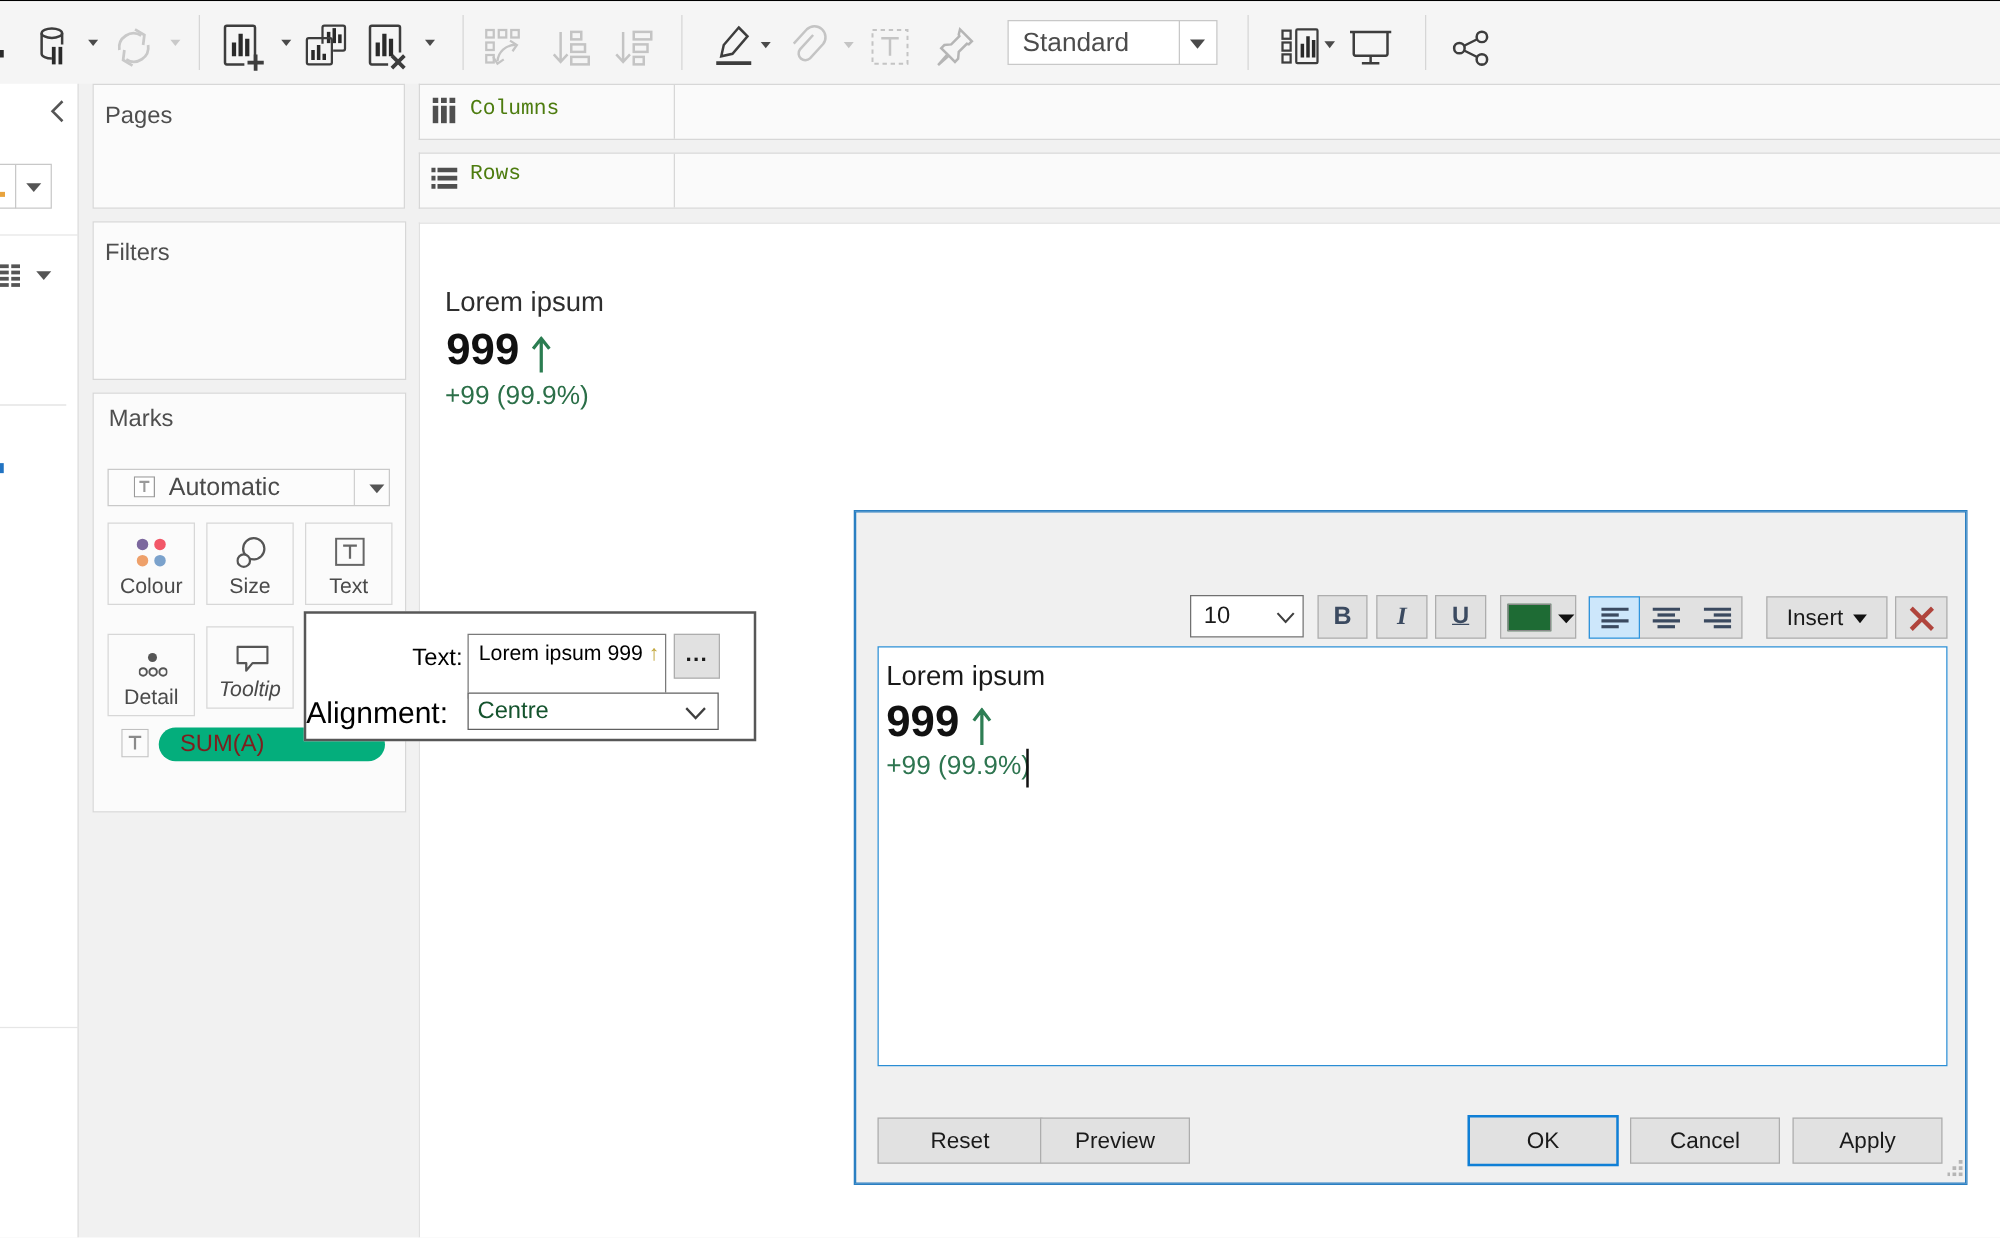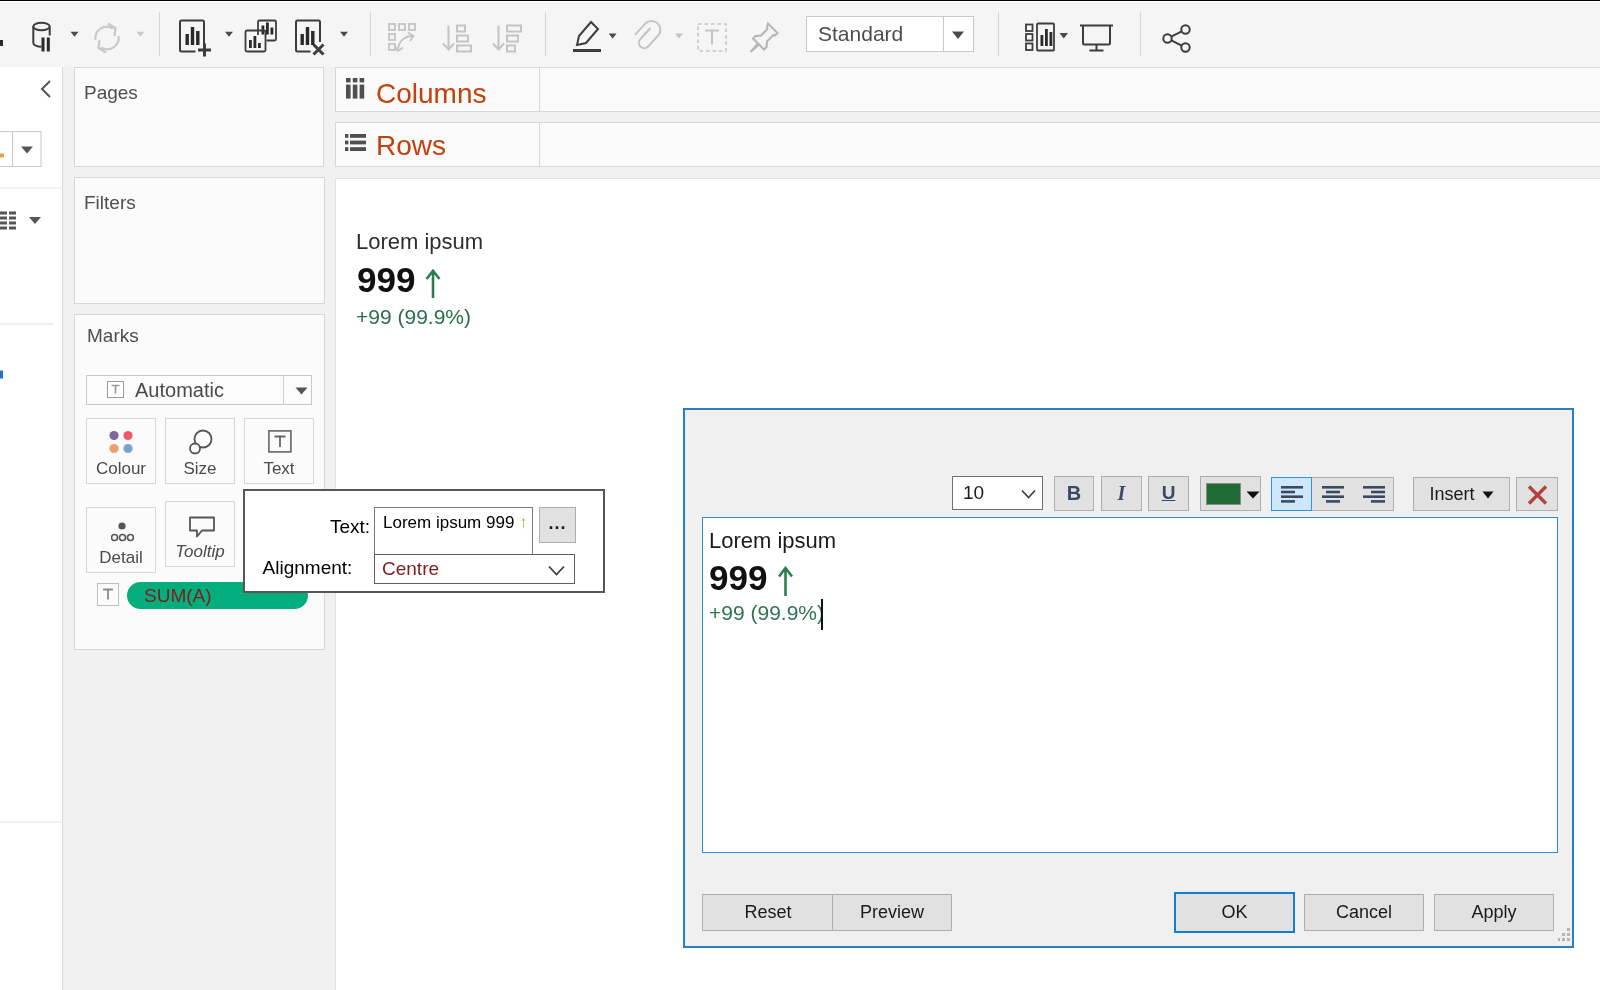--- a/index.html
+++ b/index.html
@@ -12,21 +12,21 @@
 #whiteline { left:0; top:1px; width:1600px; height:1px; background:#fff; }
 #toolbar { left:0; top:2px; width:1600px; height:65px; background:#f5f5f5; }
 .tsep { position:absolute; top:10px; width:1px; height:44px; background:#d6d6d6; }
 
 #sidebar { left:0; top:67px; width:63px; height:923px; background:#fff; border-right:1px solid #d9d9d9; }
 
 .panel { position:absolute; background:#fbfbfb; border:1px solid #d7d7d7; }
 .plabel { position:absolute; font-size:19px; color:#4e4e4e; }
 
 .shelf { position:absolute; background:#fafafa; border:1px solid #d7d7d7; border-right:none; }
-.shelflabel { font-size:28px; color:#c2410c; position:absolute; }
+.shelflabel { font-size:17px; color:#4d7c0f; position:absolute;font-family:Liberation Mono, monospace; }
 
 #canvas { left:335px; top:178px; width:1265px; height:812px; background:#fff; border-top:1px solid #e0e0e0; border-left:1px solid #e0e0e0;}
 
 .mbtn { position:absolute; width:70px; height:66px; background:#fbfbfb; border:1px solid #d7d7d7; text-align:center; }
 .mbtn .lbl { position:absolute; bottom:4px; width:100%; font-size:17px; color:#4a4a4a; }
 
 #dialog { left:683px; top:408px; width:891px; height:540px; background:#f0f0f0; border:1px solid #2a7fc2; box-shadow: inset 0 0 0 1px #2a7fc2; }
 .wbtn { position:absolute; background:#e1e1e1; border:1px solid #adadad; font-size:18px; color:#1a1a1a; text-align:center; }
 .combo { position:absolute; background:#fff; border:1px solid #7a7a7a; font-size:18px; color:#1a1a1a; }
 </style>
@@ -293,23 +293,23 @@
     <path d="M8 29 V4 M1.5 10 L8 1.8 L14.5 10" fill="none" stroke="#2b7d51" stroke-width="2.6"></path>
   </svg>
   <div class="abs" style="left:20px;top:126px;font-size:21px;color:#2b6f48;">+99 (99.9%)</div>
 </div>
 <div class="abs" id="popup" style="left:243px;top:489px;width:362px;height:104px;background:#fff;border:2px solid #575757;">
   <div class="abs" style="left:0;top:25px;width:125px;text-align:right;font-size:19px;color:#000;">Text:</div>
   <div class="abs" style="left:129px;top:16px;width:159px;height:52px;background:#fff;border:1px solid #7a7a7a;overflow:hidden;white-space:nowrap;">
     <div class="abs" style="left:8px;top:5px;font-size:17px;color:#000;">Lorem ipsum 999 <span style="color:#c3a83e;">↑</span></div>
   </div>
   <div class="abs wbtn" style="left:294px;top:16px;width:37px;height:36px;line-height:30px;font-weight:bold;letter-spacing:1px;">...</div>
-  <div class="abs" style="left:0;top:66px;width:125px;text-align:center;font-size:19px;color:#000;">Alignment:</div>
+  <div class="abs" style="left:0;top:66px;width:125px;text-align:left;font-size:24px;color:#000;">Alignment:</div>
   <div class="abs" style="left:129px;top:63px;width:201px;height:30px;background:#fff;border:1.5px solid #606060;">
-    <div class="abs" style="left:7px;top:3px;font-size:19px;color:#7f1d1d;text-align:right;">Centre</div>
+    <div class="abs" style="left:7px;top:3px;font-size:19px;color:#14532d;text-align:right;">Centre</div>
     <svg class="abs" style="left:173px;top:10px;" width="17" height="11" viewBox="0 0 17 11">
         <path d="M1 1.5 l7.5 8 7.5 -8" fill="none" stroke="#3f3f3f" stroke-width="1.8"></path>
       </svg>
   </div>
 </div>
 <div class="abs" id="dialog">
 
 
   <div class="combo" style="left:268px;top:67px;width:91px;height:34px;border-color:#707070;">
     <div class="abs" style="left:10px;top:5px;font-size:19px;">10</div>

